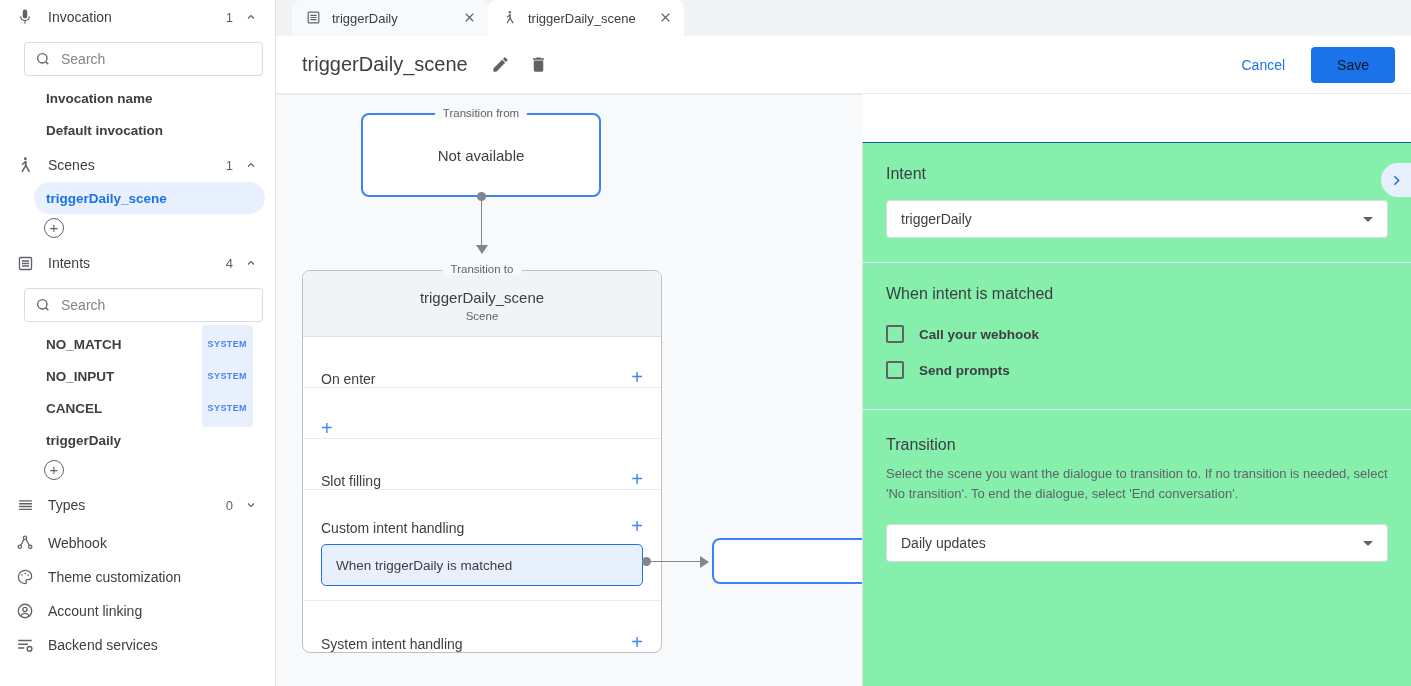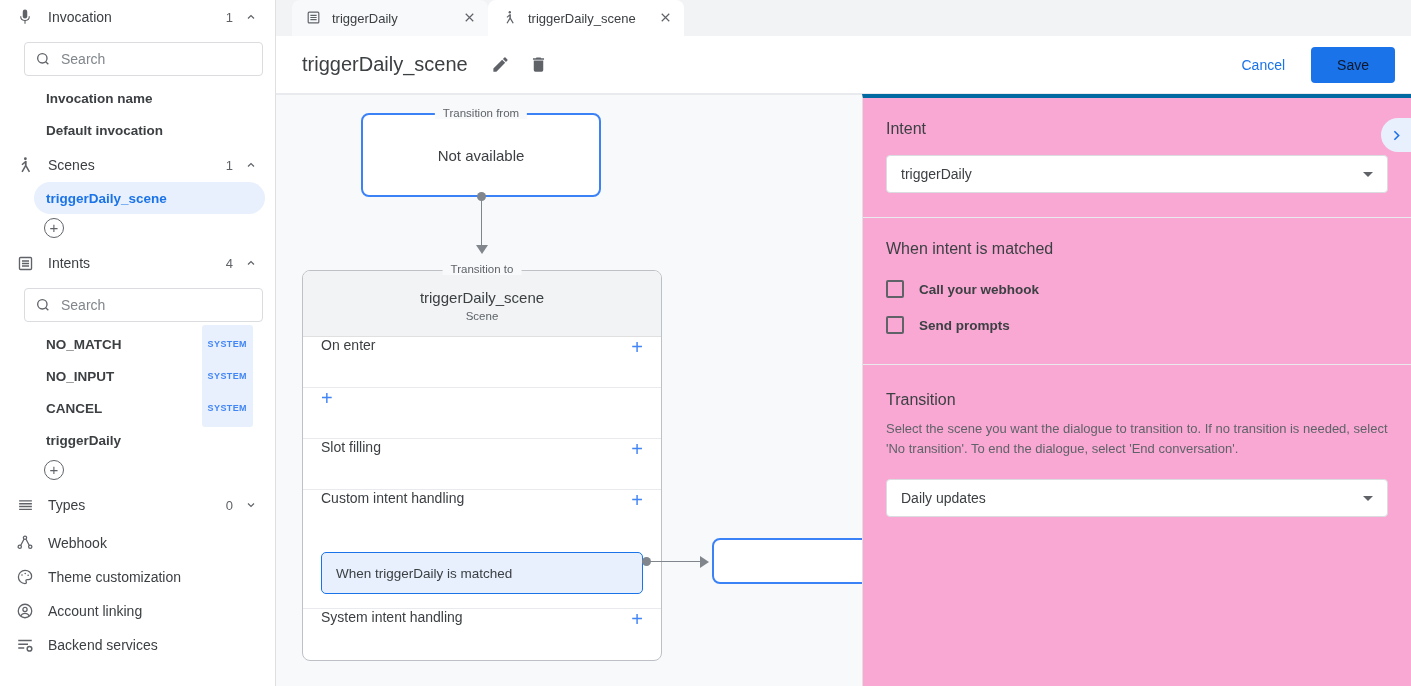--- a/index.html
+++ b/index.html
@@ -169,46 +169,46 @@
     position: absolute;
   }
   .scene-head {
     background: #f1f3f4; border-radius: 7px 7px 0 0;
     padding: 18px 0 14px; text-align: center;
     border-bottom: 1px solid #e0e0e0;
   }
   .scene-head .t1 { font-size: 15px; color: #3c4043; }
   .scene-head .t2 { font-size: 11.5px; color: #5f6368; margin-top: 4px; }
   .scene-row {
-    padding: 0 18px; height: 51px; display: flex; align-items: flex-start;
+    padding: 0 18px; height: 51px; display: flex; align-items: flex-end;
     border-bottom: 1px solid #e8eaed; cursor: pointer;
   }
   .scene-row .rl { font-size: 14px; color: #3c4043; flex: 1; }
   .plus { color: #4285f4; font-size: 20px; line-height: 1; cursor: pointer; }
   .scene-group { border-bottom: 1px solid #e8eaed; }
   .scene-group .scene-row { border-bottom: 0; height: 46px; }
   .handler-chip {
-    margin: 16px 18px 14px 18px; height: 42px;
+    margin: 8px 18px 14px 18px; height: 42px;
     background: #e8f0fe; border: 1px solid #1a73e8; border-radius: 5px;
     display: flex; align-items: center; padding-left: 14px;
     font-size: 13.5px; color: #3c4043; cursor: pointer; position: relative;
   }
   .scene-row.last { border-bottom: 0; }
 
   
   #node-right {
     left: 436px; top: 443px; width: 300px; height: 46px;
     display: flex; align-items: center; justify-content: center;
   }
 
   
   .rpanel {
-    width: 549px; flex: 0 0 549px; background: #f9a8d4;
-    border-left: 1px solid #e0e0e0; border-top: 4px solid #0369a1;
-    position: relative; overflow: hidden;
+    width: 549px; flex: 0 0 549px; background: #86efac;
+    border-left: 1px solid #e0e0e0; border-top: 1px solid #0369a1;
+    position: relative; overflow: hidden; margin-top: 48px;
   }
   .rsection { padding: 22px 23px 24px; border-bottom: 1px solid #e8eaed; }
   .rsection.nobord { border-bottom: 0; }
   .rtitle { font-size: 16px; color: #3c4043; }
   .rdesc { font-size: 13px; color: #5f6368; line-height: 1.5; margin-top: 10px; }
   .select {
     margin-top: 17px; height: 38px; border: 1px solid #dadce0; border-radius: 4px;
     display: flex; align-items: center; padding: 0 14px;
     font-size: 14px; color: #3c4043; cursor: pointer; background: #fff;
   }

